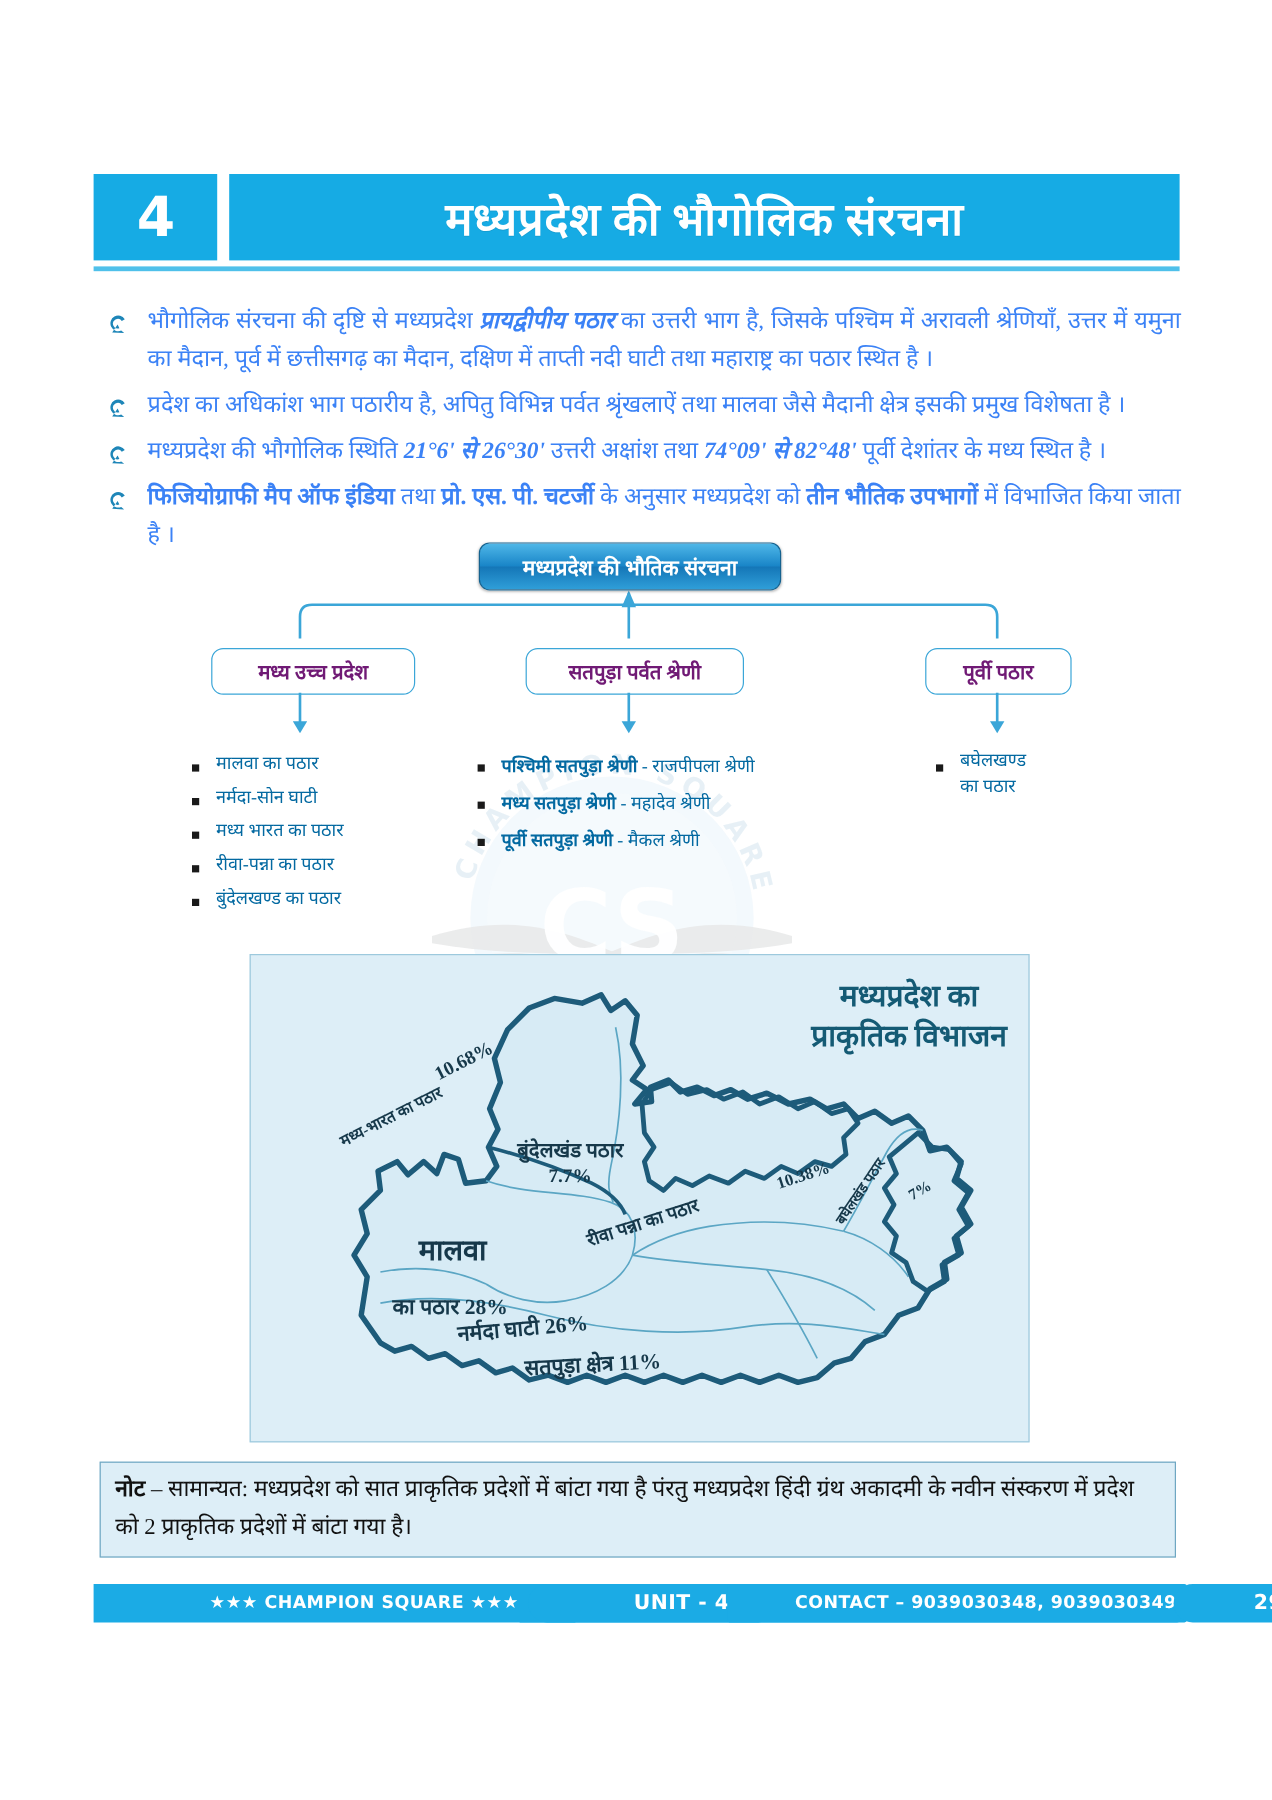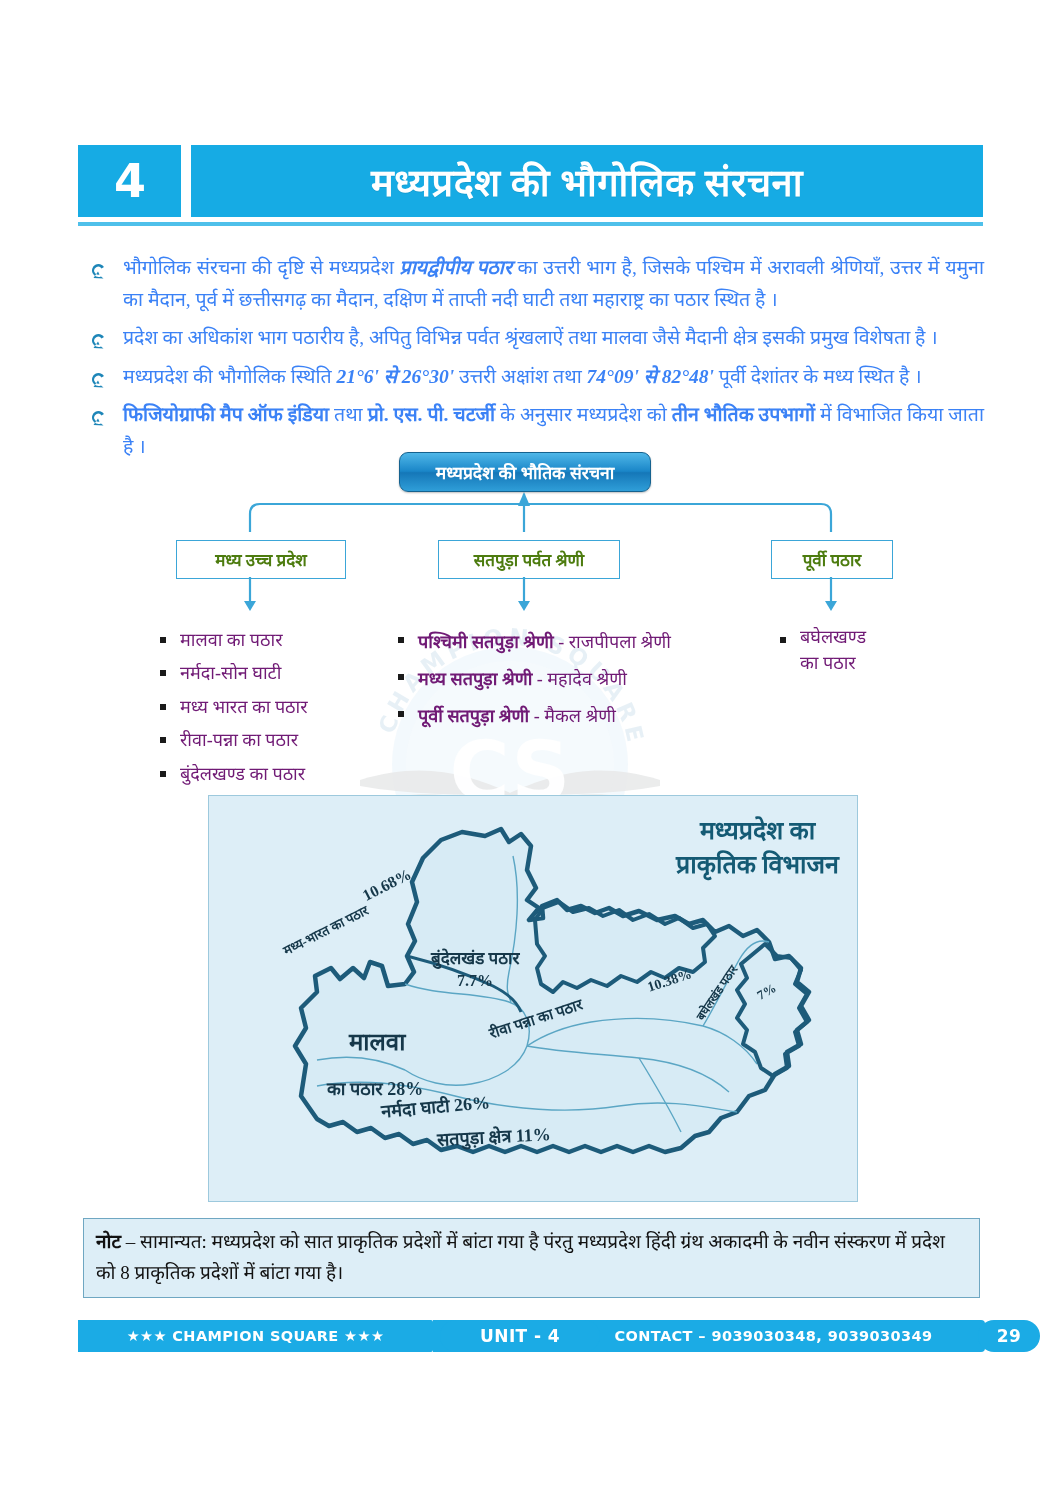--- a/index.html
+++ b/index.html
@@ -137,38 +137,38 @@
     display: flex;
     align-items: center;
     justify-content: center;
     box-shadow: 0 1px 2px rgba(0,0,0,0.25);
   }
   .node-child {
     position: absolute;
     top: 92px;
     height: 37px;
     border: 1.6px solid #3ba6d8;
-    border-radius: 0;
+    border-radius: 10px;
     background: #ffffff;
-    color: #4d7c0f;
+    color: #701a75;
     font-size: 17px;
     font-weight: bold;
     display: flex;
     align-items: center;
     justify-content: center;
   }
   .node-c1 { left: 98px;  width: 168px; }
   .node-c2 { left: 360px; width: 180px; }
   .node-c3 { left: 693px; width: 120px; }
 
   .col {
     position: absolute;
     top: 176px;
-    font-size: 18px;
-    color: #701a75;
+    font-size: 15px;
+    color: #0369a1;
     line-height: 1.86;
   }
   .col-1 { left: 80px;  width: 250px; }
   .col-2 { left: 318px; width: 340px; }
   .col-3 { left: 700px; width: 190px; }
   .li {
     position: relative;
     padding-left: 22px;
     white-space: nowrap;
   }
@@ -247,20 +247,21 @@
     top: 0;
     height: 32px;
     background: #1babe5;
     color: #ffffff;
     display: flex;
     align-items: center;
     justify-content: center;
     font-weight: bold;
     font-size: 15px;
     letter-spacing: 0.4px;
+    padding-left: 48px;
   }
   .f-left   { left: 0;    width: 355px; border-radius: 0 2px 2px 0; font-size: 14.5px; }
   .f-unit   { left: 362px; width: 160px; border-radius: 16px; font-size: 17px; }
   .f-contact{ left: 528px; width: 335px; font-size: 14.5px; border-radius: 2px; }
   .f-page   { left: 900px; width: 62px; border-radius: 16px; font-size: 17px; }
   .f-bar {
     position: absolute;
     left: 355px; top: 0; width: 552px; height: 32px;
     background: #1babe5;
     border-radius: 0 4px 4px 0;
@@ -431,21 +432,21 @@
 
     <div class="mlabel" style="left:140px; top:228px; font-size:24px;">मालवा</div>
     <div class="mlabel" style="left:118px; top:252px; font-size:18px;margin-top:28px;">का पठार 28%</div>
 
     <div class="mlabel" style="left:172px; top:298px; transform:rotate(-5deg); font-size:18px;">नर्मदा घाटी 26%</div>
 
     <div class="mlabel" style="left:228px; top:328px; transform:rotate(-3deg); font-size:18px;">सतपुड़ा क्षेत्र  11%</div>
   </div>
 
   <div class="note">
-    <span class="b">नोट</span><span> – सामान्यत: मध्यप्रदेश को सात प्राकृतिक प्रदेशों में बांटा गया है पंरतु मध्यप्रदेश हिंदी ग्रंथ अकादमी के नवीन संस्करण में प्रदेश को 8 प्राकृतिक प्रदेशों में बांटा गया है।</span>
+    <span class="b">नोट</span><span> – सामान्यत: मध्यप्रदेश को सात प्राकृतिक प्रदेशों में बांटा गया है पंरतु मध्यप्रदेश हिंदी ग्रंथ अकादमी के नवीन संस्करण में प्रदेश को 2 प्राकृतिक प्रदेशों में बांटा गया है।</span>
   </div>
 
   <div class="footer">
     <div class="f-bar"></div>
     <div class="f-seg f-left">★★★ CHAMPION SQUARE ★★★</div>
     <div class="f-seg f-unit">UNIT - 4</div>
     <div class="f-seg f-contact">CONTACT – 9039030348, 9039030349</div>
     <div class="f-seg f-page">29</div>
   </div>
 

